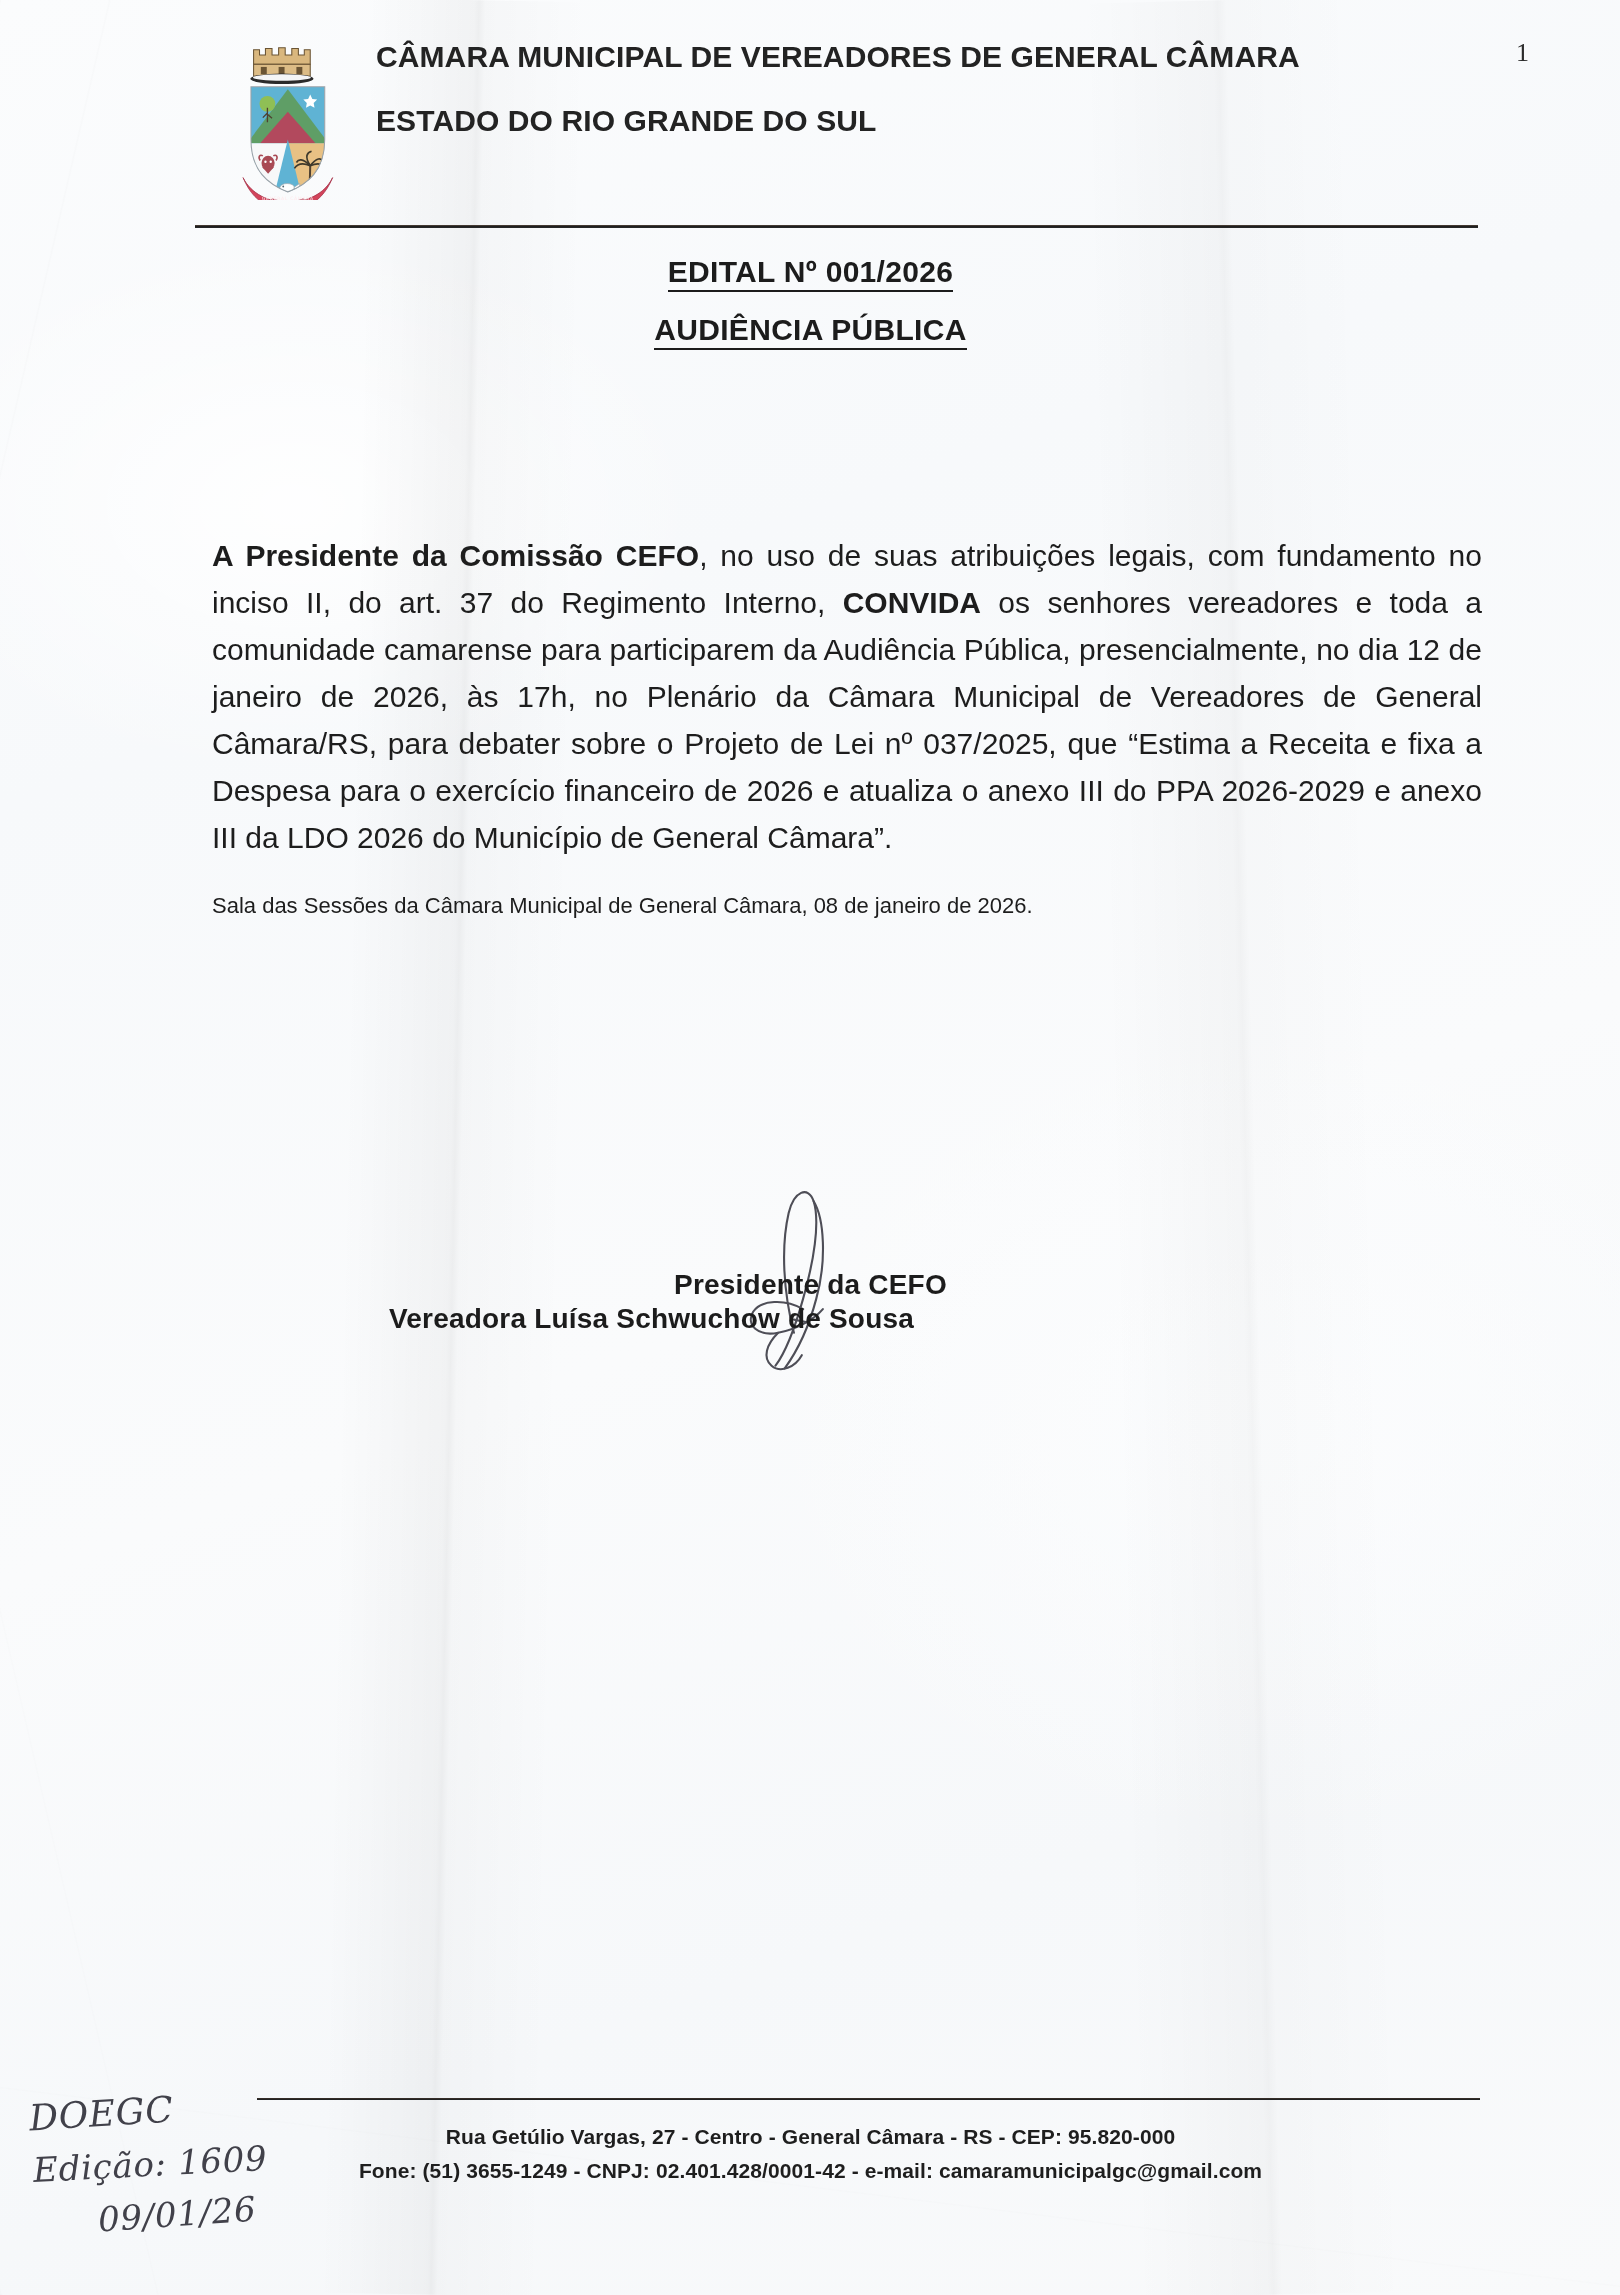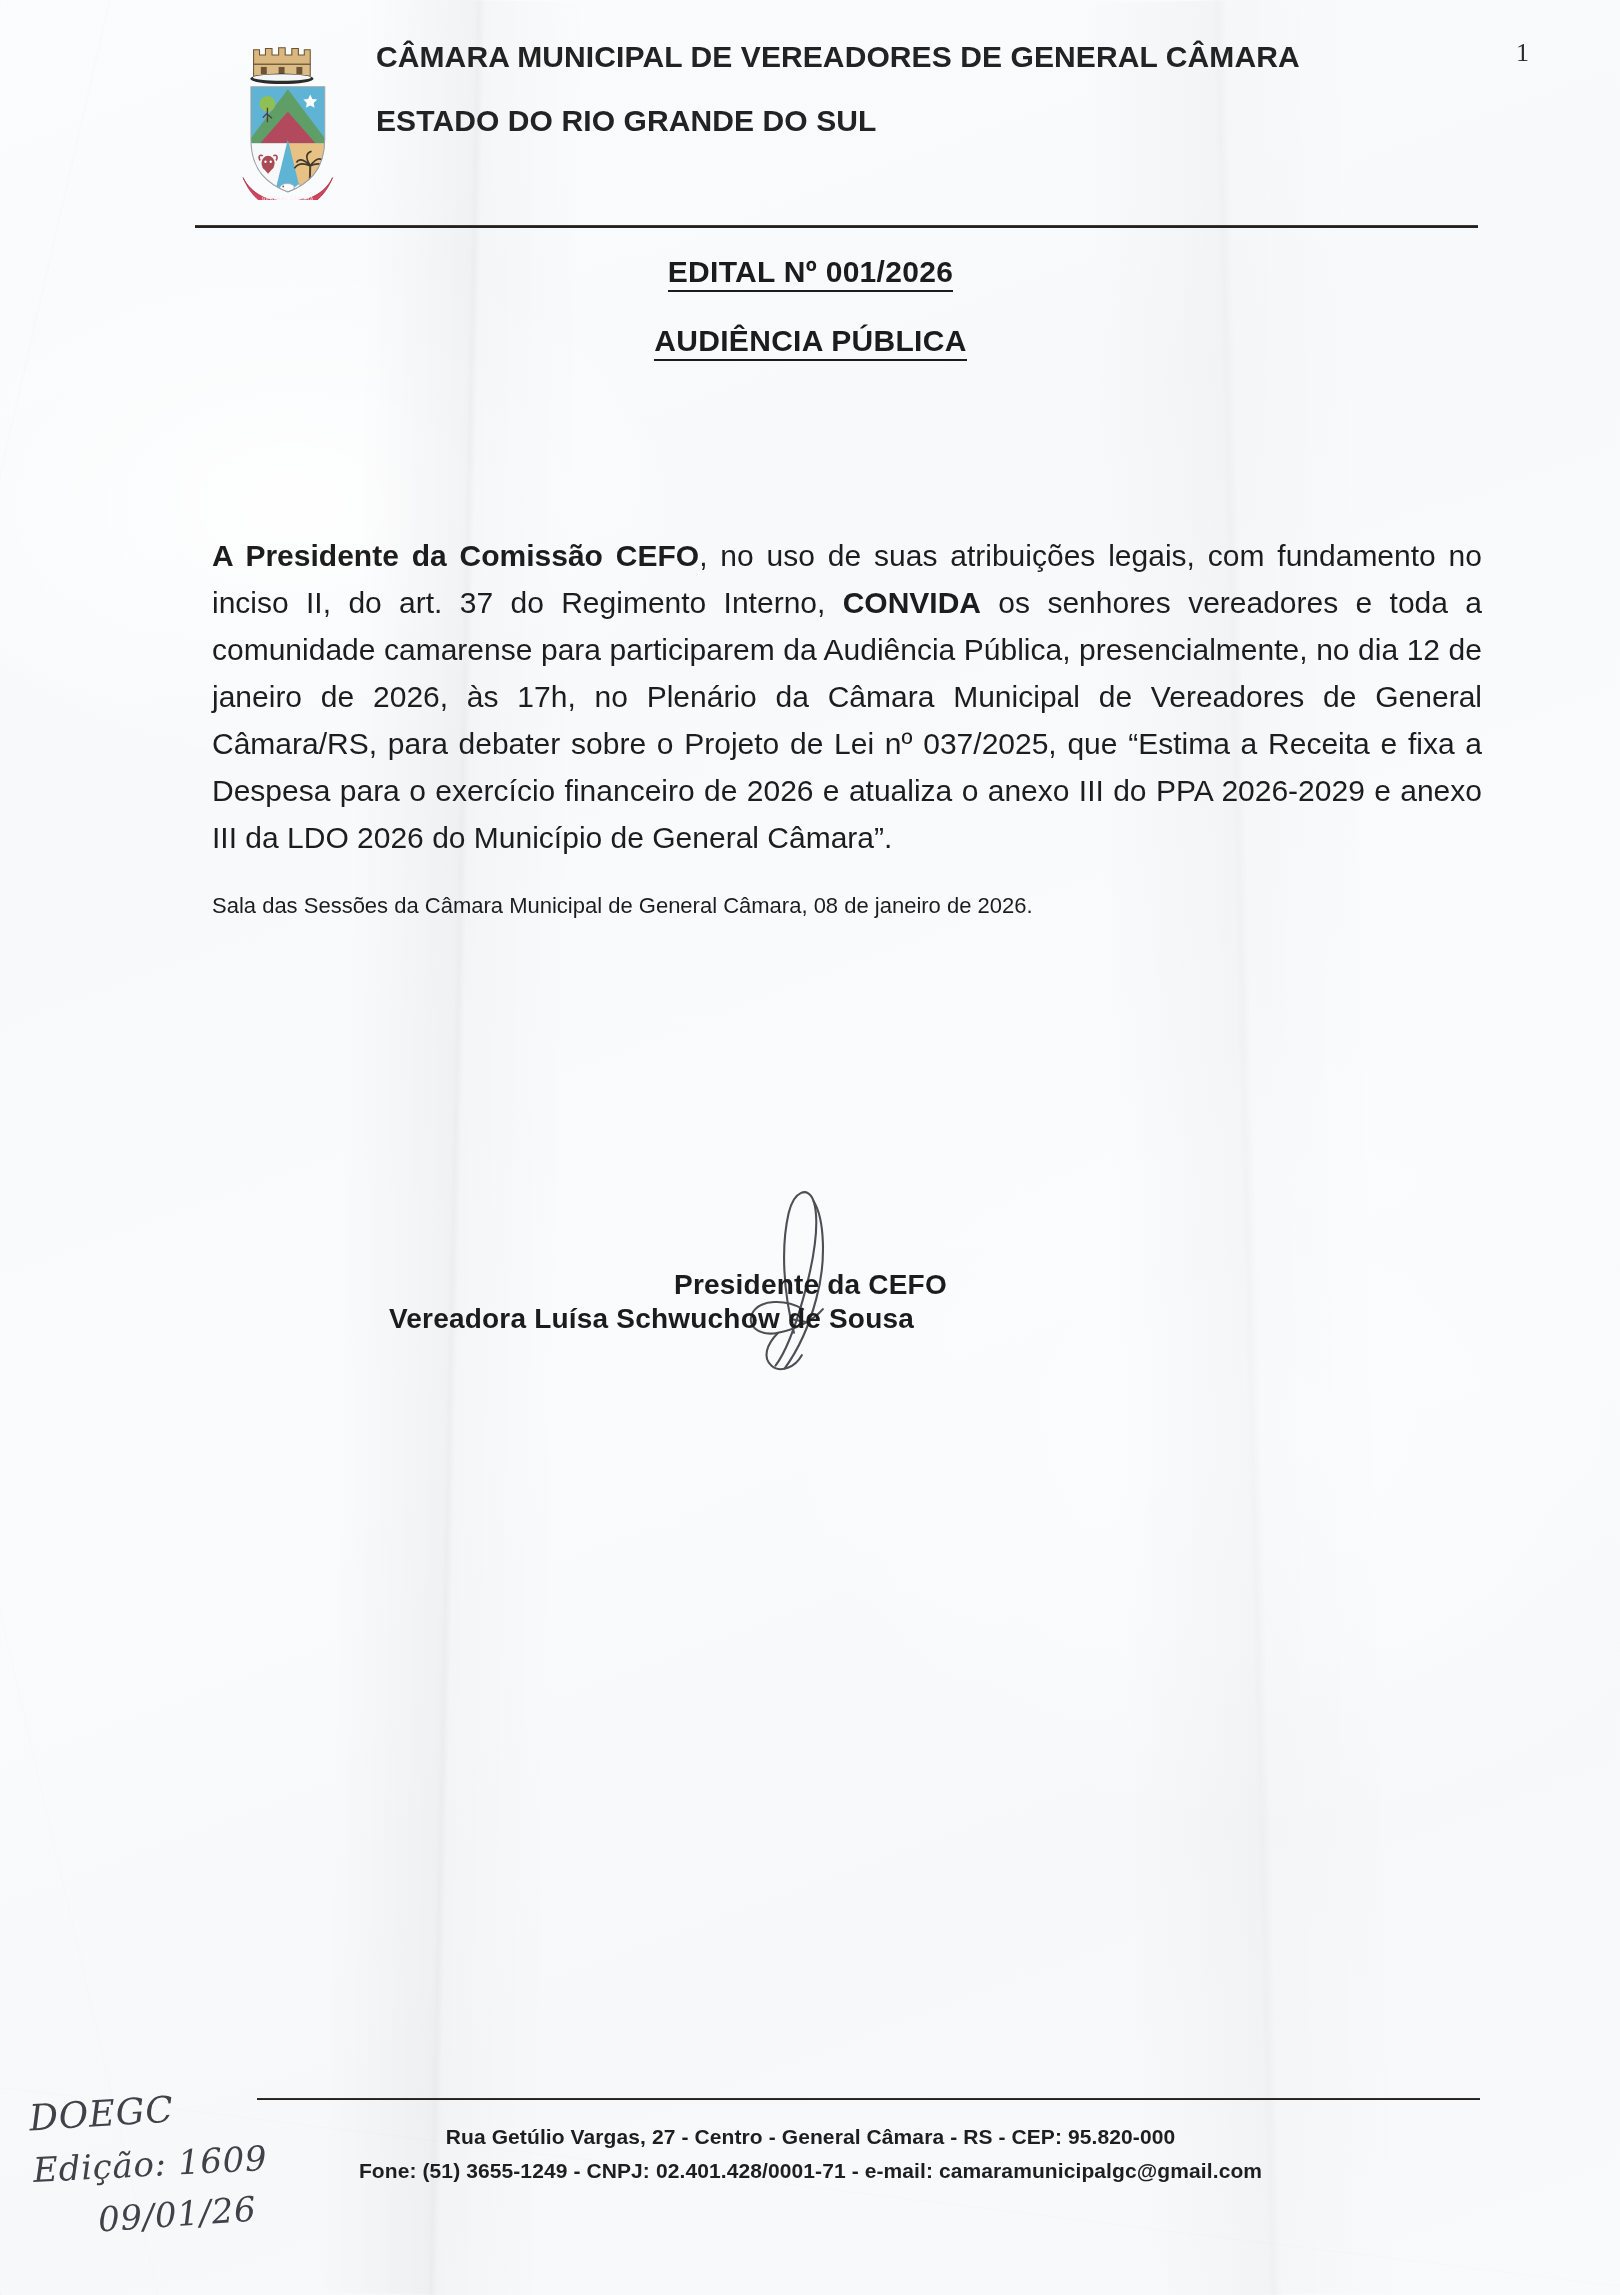--- a/index.html
+++ b/index.html
@@ -100,21 +100,21 @@
   .doc-title {
     font-size: 30px;
     font-weight: bold;
     color: #1c1c1c;
     letter-spacing: 0.3px;
     display: inline-block;
     border-bottom: 2.6px solid #1c1c1c;
     padding-bottom: 2.6px;
     line-height: 1.05;
   }
-  .doc-subtitle-wrap { margin-top: 33px; }
+  .doc-subtitle-wrap { margin-top: 22px; }
   .doc-subtitle {
     font-size: 30px;
     font-weight: bold;
     color: #1c1c1c;
     letter-spacing: 0.3px;
     display: inline-block;
     border-bottom: 2.6px solid #1c1c1c;
     padding-bottom: 2.6px;
     line-height: 1.05;
   }
@@ -330,21 +330,21 @@
         <path d="M120 238 L140 242"></path>
       </g>
     </svg>
   </div>
   <div class="sig-name">Vereadora Luísa Schwuchow de Sousa</div>
   <div class="sig-role">Presidente da CEFO</div>
 
   <div class="footer-rule"></div>
   <div class="footer">
     <div class="footer-line">Rua Getúlio Vargas, 27 - Centro - General Câmara - RS - CEP: 95.820-000</div>
-    <div class="footer-line">Fone: (51) 3655-1249 - CNPJ: 02.401.428/0001-71 - e-mail: camaramunicipalgc@gmail.com</div>
+    <div class="footer-line">Fone: (51) 3655-1249 - CNPJ: 02.401.428/0001-42 - e-mail: camaramunicipalgc@gmail.com</div>
   </div>
 
   <div class="handnote">
     <div class="hw hw-1">DOEGC</div>
     <div class="hw hw-2">Edição: 1609</div>
     <div class="hw hw-3">09/01/26</div>
   </div>
 </div>
 
 

